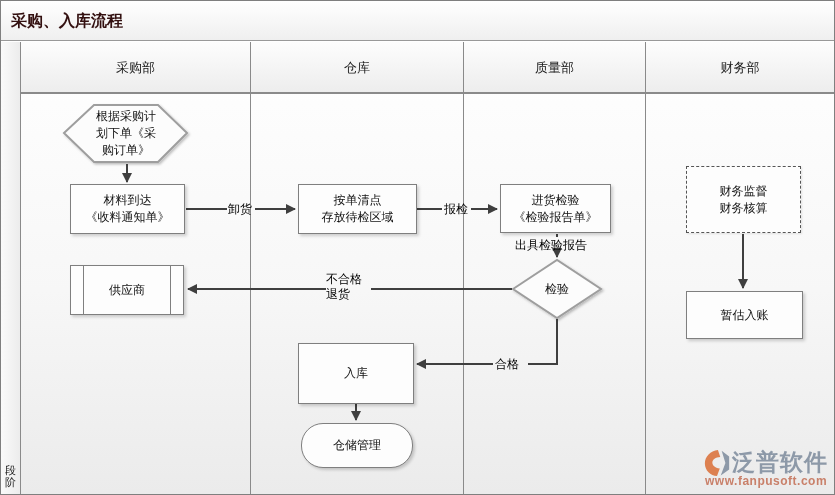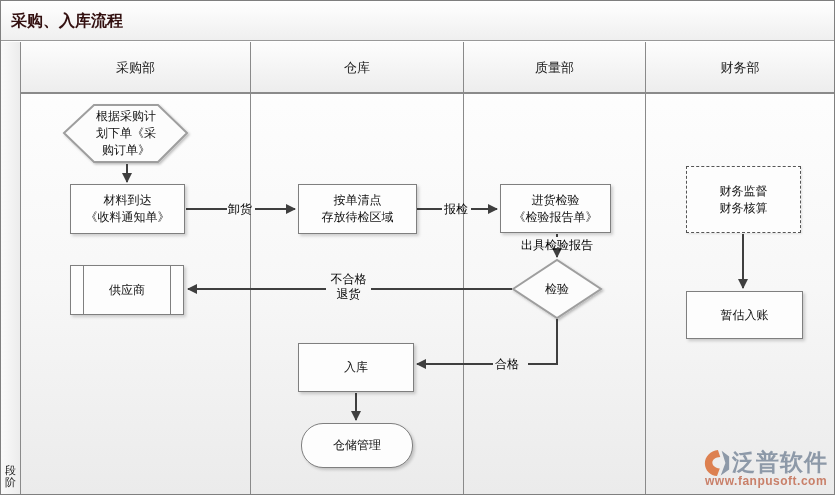--- a/index.html
+++ b/index.html
@@ -32,21 +32,21 @@
   .node{position:absolute;background:#fdfdfd;border:1px solid var(--box-border);
     box-shadow:2px 2px 3px rgba(0,0,0,0.18);display:flex;flex-direction:column;align-items:center;justify-content:center;
     font-size:12px;color:#111;line-height:17px;text-align:center;}
   .node.dashed{border:1px dashed #555;box-shadow:1px 1px 2px rgba(0,0,0,0.10);}
   .node.stadium{border-radius:22px;}
   .node.predefined::before,.node.predefined::after{content:"";position:absolute;top:0;bottom:0;width:1px;background:var(--box-border);}
   .node.predefined::before{left:12px;}
   .node.predefined::after{right:12px;}
   .shape-text{position:absolute;display:flex;flex-direction:column;align-items:center;justify-content:center;
     font-size:12px;color:#111;line-height:17px;text-align:center;}
-  .edge-label{position:absolute;font-size:12px;color:#000;line-height:15px;text-align:center;white-space:nowrap;}
+  .edge-label{position:absolute;font-size:12px;color:#000;line-height:15px;text-align:left;white-space:nowrap;}
   .watermark{position:absolute;left:700px;top:446px;width:132px;height:44px;}
   .wm-logo{position:absolute;left:2px;top:2px;}
   .wm-brand{position:absolute;left:31px;top:0;font-size:23px;font-weight:bold;color:var(--brand-gray);letter-spacing:1px;white-space:nowrap;}
   .wm-url{position:absolute;left:4px;top:27px;font-size:12px;font-weight:bold;color:var(--url-text);letter-spacing:0.5px;white-space:nowrap;}
 </style>
 </head>
 <body>
 
 <div class="frame">
 
@@ -118,21 +118,21 @@
     <span>按单清点</span>
     <span>存放待检区域</span>
   </div>
   <div class="node" style="left:499px;top:183px;width:111px;height:49px;">
     <span>进货检验</span>
     <span>《检验报告单》</span>
   </div>
   <div class="node predefined" style="left:69px;top:264px;width:114px;height:50px;align-items:center;">
     <span>供应商</span>
   </div>
-  <div class="node" style="left:297px;top:342px;width:116px;height:49px;">
+  <div class="node" style="left:297px;top:342px;width:116px;height:61px;">
     <span>入库</span>
   </div>
   <div class="node dashed" style="left:685px;top:165px;width:115px;height:67px;">
     <span>财务监督</span>
     <span>财务核算</span>
   </div>
   <div class="node stadium" style="left:300px;top:422px;width:112px;height:45px;">
     <span>仓储管理</span>
   </div>
   <div class="node" style="left:685px;top:290px;width:117px;height:48px;">

